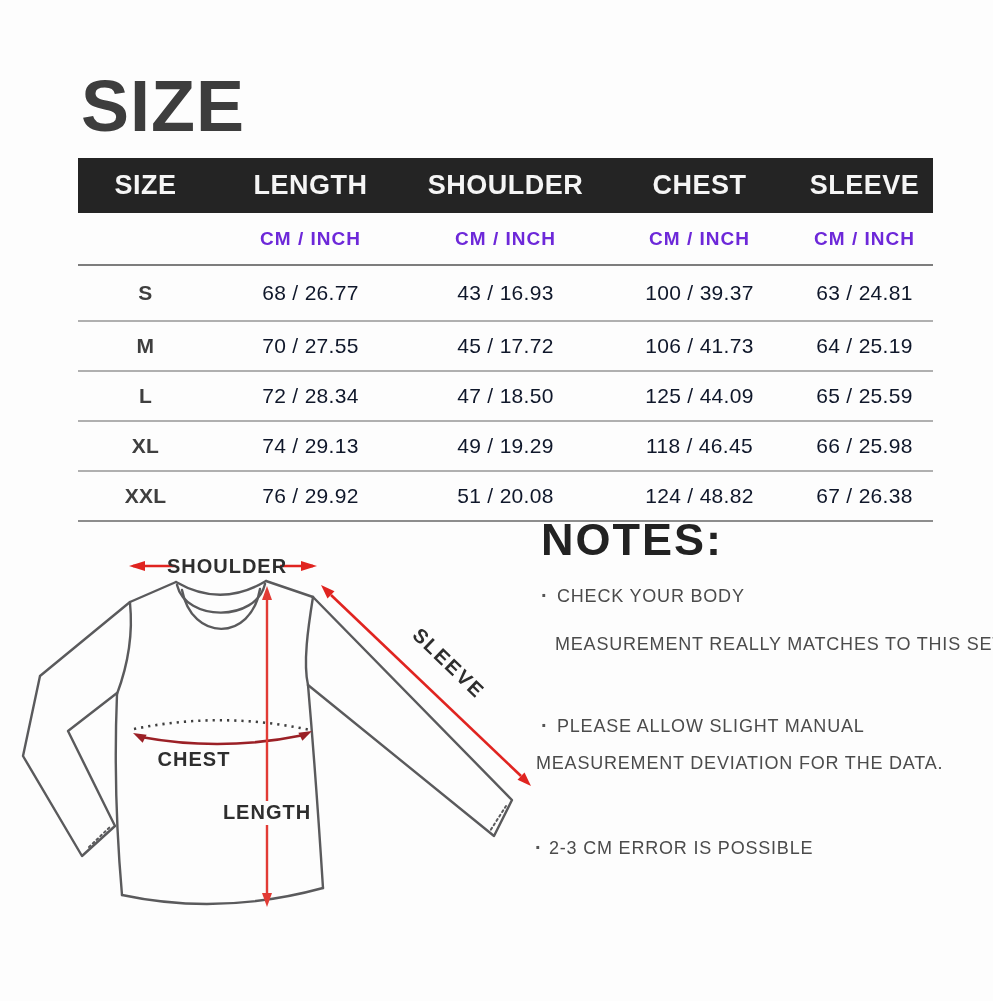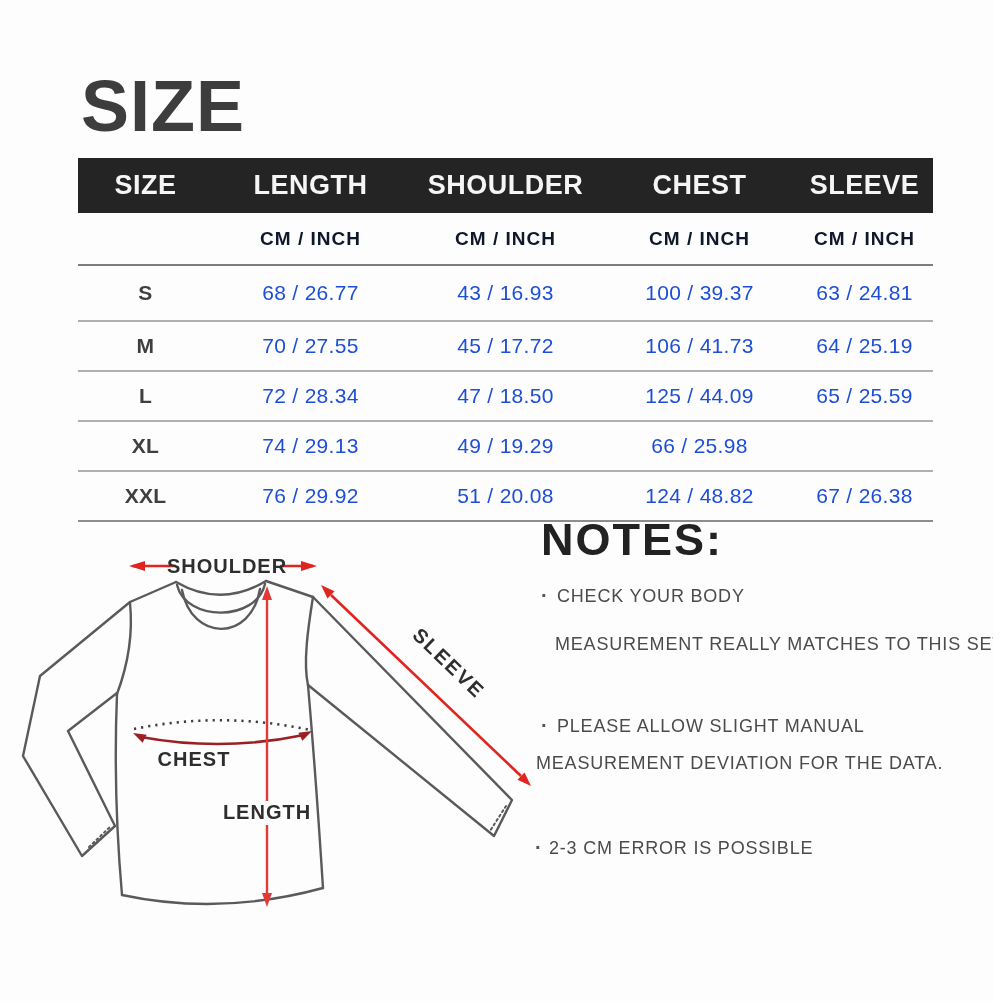--- a/index.html
+++ b/index.html
@@ -9,25 +9,25 @@
   
   .page-title{position:absolute;left:81px;top:70px;font-size:72px;font-weight:bold;
               color:#3d3d3d;letter-spacing:1px;line-height:1;}
 
   
   .size-table{position:absolute;left:78px;top:158px;width:855px;}
   .trow{display:grid;grid-template-columns:135px 195px 195px 193px 137px;align-items:center;}
   .thead{background:#242424;height:55px;}
   .thead .cell{color:#f5f5f5;font-size:27px;font-weight:bold;letter-spacing:.5px;text-align:center;}
   .units{height:51px;border-bottom:2px solid #7d7d7d;}
-  .units .cell{color:#0f172a;font-size:19px;font-weight:600;letter-spacing:1px;text-align:center;}
+  .units .cell{color:#6d28d9;font-size:19px;font-weight:600;letter-spacing:1px;text-align:center;}
   .drow{height:48px;border-bottom:2px solid #b0b0b0;}
   .drow.first{height:54px;}
   .drow.last{border-bottom:2px solid #8d8d8d;}
-  .drow .cell{color:#1d4ed8;font-size:21px;text-align:center;letter-spacing:.3px;}
+  .drow .cell{color:#0f172a;font-size:21px;text-align:center;letter-spacing:.3px;}
   .drow .cell.size-col{color:#3f3f3f;font-weight:600;}
 
   
   .diagram{position:absolute;left:0;top:518px;width:545px;height:483px;}
 
   
   .notes-heading{position:absolute;left:541px;top:514px;font-size:45px;font-weight:700;
                  color:#222222;letter-spacing:2px;}
   .note-line{position:absolute;font-size:18px;color:#4b4b4b;letter-spacing:.8px;white-space:nowrap;}
   .note-dot{position:absolute;font-size:20px;font-weight:bold;color:#555;}
@@ -78,20 +78,21 @@
       <div class="cell size-col">L</div>
       <div class="cell">72 / 28.34</div>
       <div class="cell">47 / 18.50</div>
       <div class="cell">125 / 44.09</div>
       <div class="cell">65 / 25.59</div>
     </div>
     <div class="trow drow">
       <div class="cell size-col">XL</div>
       <div class="cell">74 / 29.13</div>
       <div class="cell">49 / 19.29</div>
+      <div class="cell">118 / 46.45</div>
       <div class="cell">66 / 25.98</div>
     </div>
     <div class="trow drow last">
       <div class="cell size-col">XXL</div>
       <div class="cell">76 / 29.92</div>
       <div class="cell">51 / 20.08</div>
       <div class="cell">124 / 48.82</div>
       <div class="cell">67 / 26.38</div>
     </div>
   </div>

